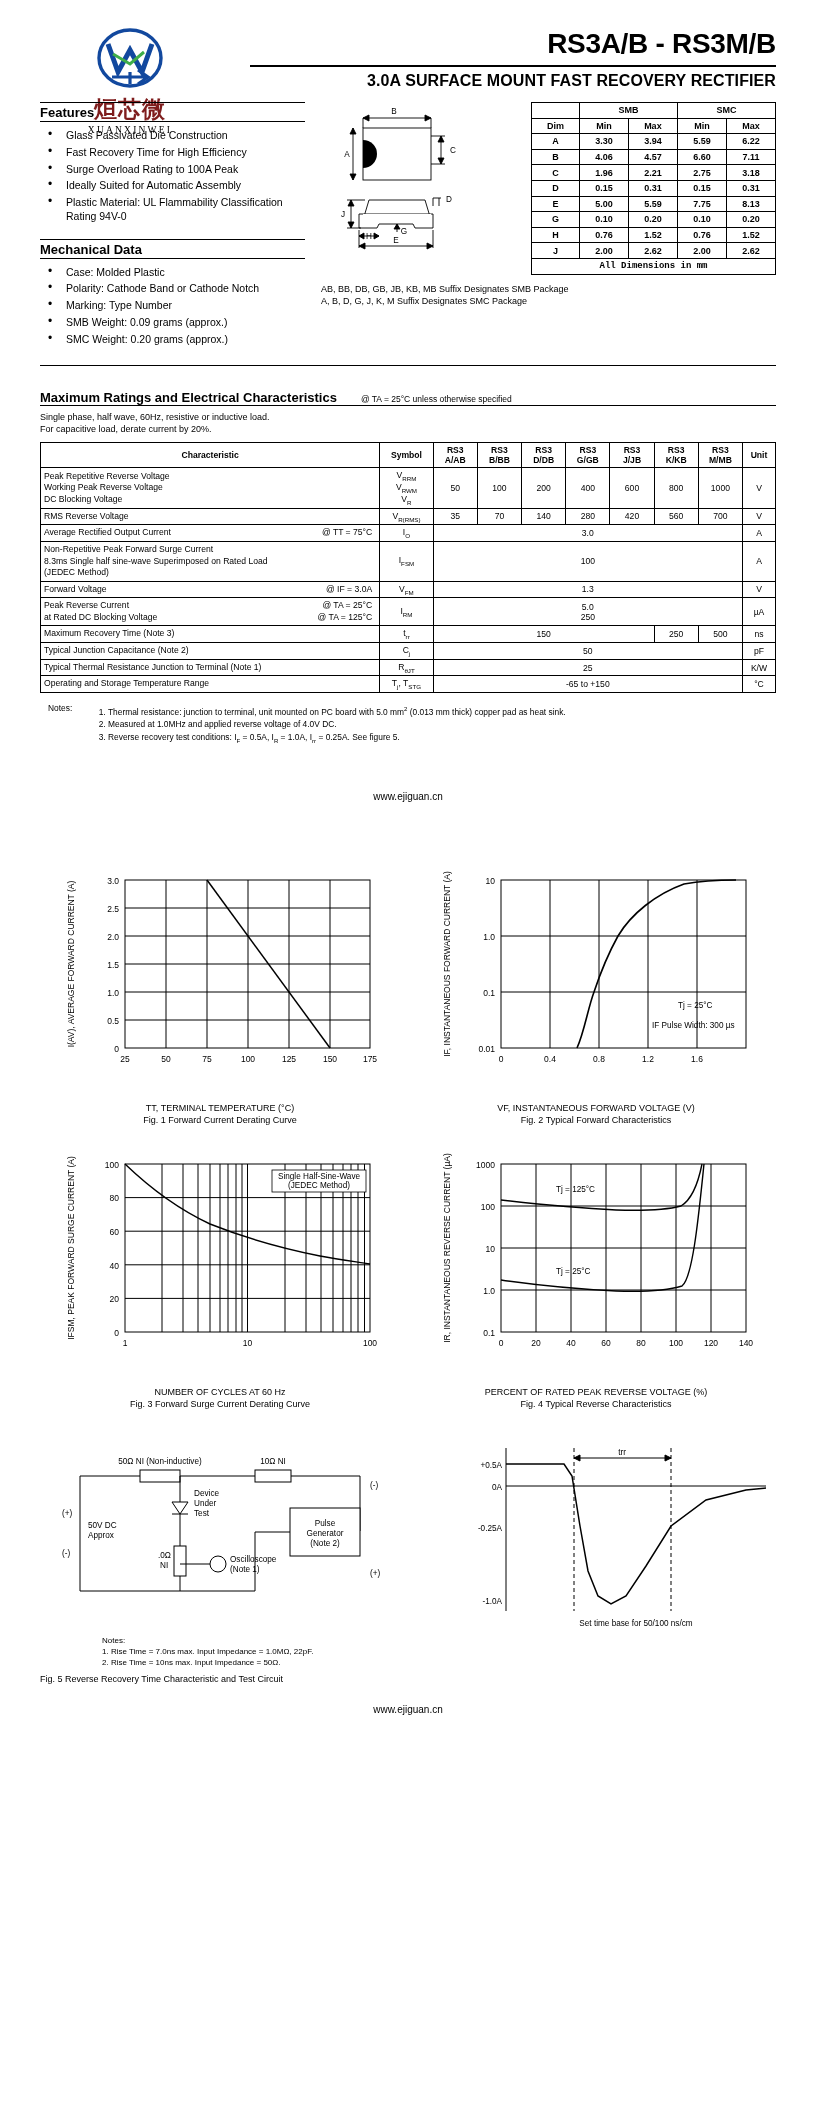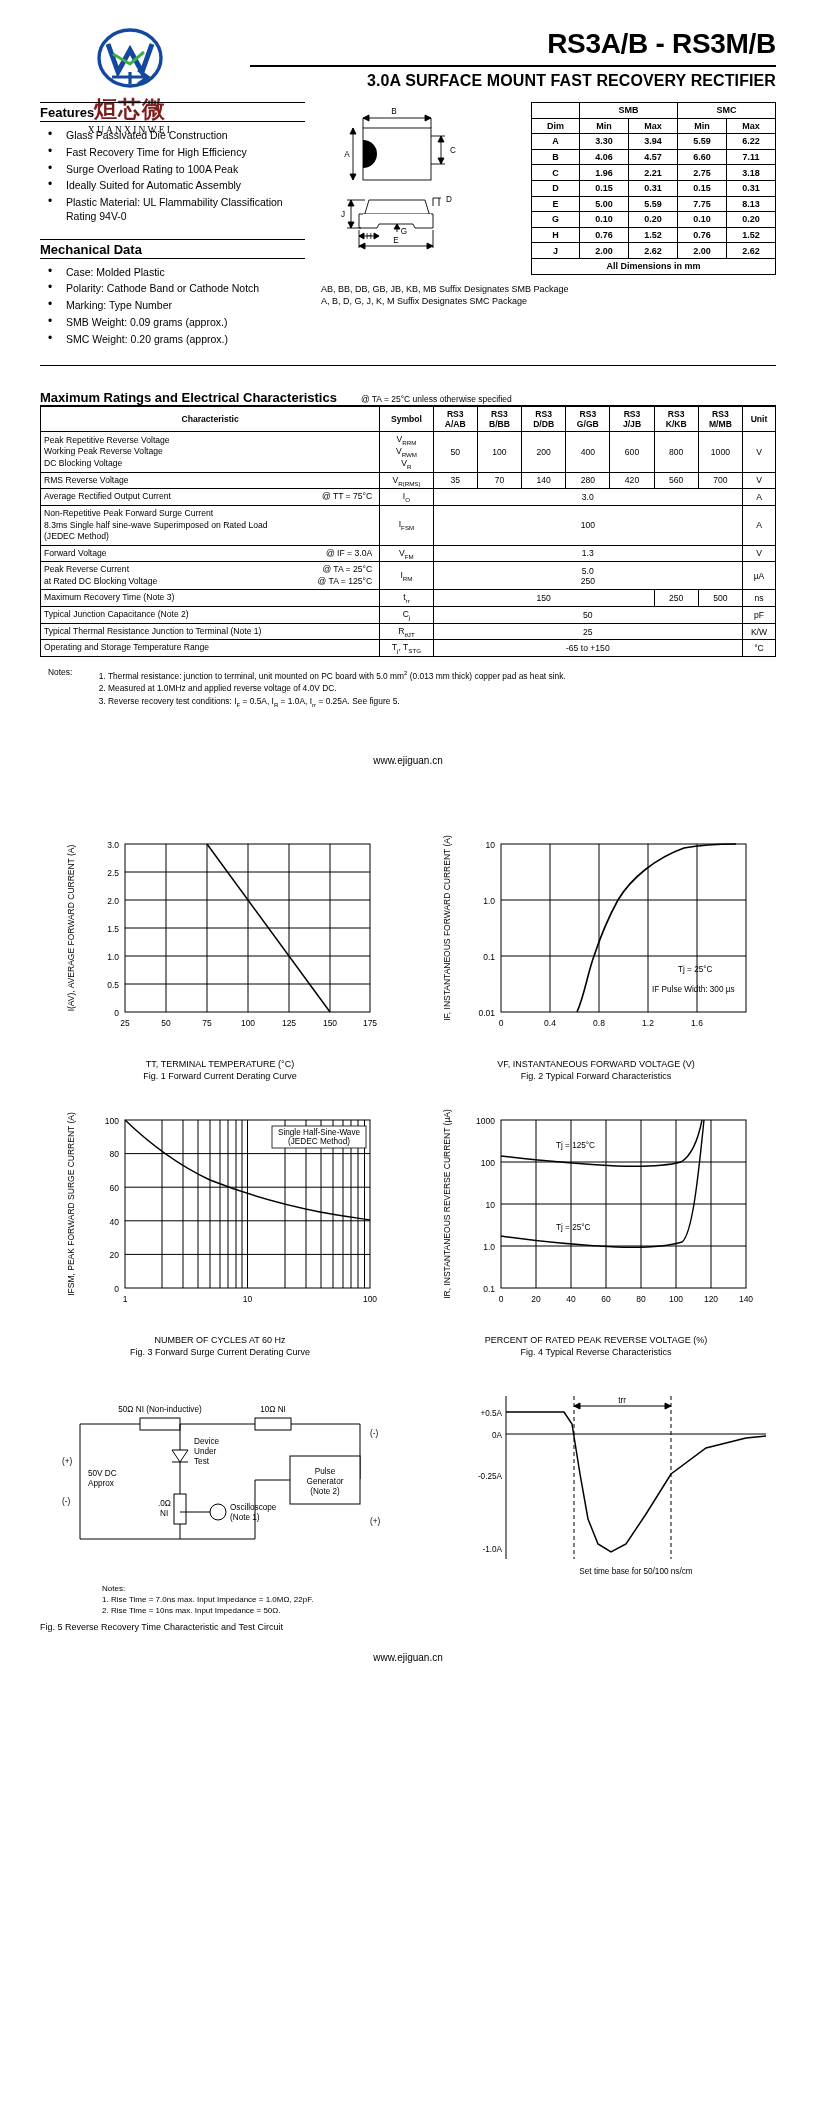--- a/index.html
+++ b/index.html
@@ -35,21 +35,21 @@
   ul.feat { list-style:none; margin: 7px 0 0 0; padding:0; }
   ul.feat li { position:relative; padding-left: 26px; font-size:10.5px; line-height:13.6px; margin-bottom:3.2px; }
   ul.feat li:before { content:"\2022"; position:absolute; left:8px; top:-1px; font-size:12px; }
 
   
   .pkg-area { display:flex; gap:10px; }
   .drawing { width: 200px; }
   .dimtable { border-collapse: collapse; font-size:9px; width: 245px; border:1.4px solid #000; }
   .dimtable td, .dimtable th { border:0.8px solid #000; text-align:center; padding:2.3px 2px; font-weight:bold; }
   .dimtable .blank { border-left:none; border-top:none; }
-  .alldim { font-size:9px; font-weight:bold; padding:3px; }
+  .alldim { font-size:9px; font-weight:bold; padding:3px;font-family:Liberation Mono, monospace; }
 
   .suffix-note { font-size:9px; line-height:12px; margin-top:8px; }
 
   
   .mr-head { display:flex; align-items:baseline; margin-top: 22px; }
   .mr-title { font-size:13px; font-weight:bold; }
   .mr-cond { font-size:8.5px; margin-left:24px; }
   .mr-sub { font-size:9px; line-height:11.5px; margin:6px 0 7px 0; }
 
   table.ratings { border-collapse: collapse; width:100%; border:1.5px solid #000; font-size:8.6px; }
@@ -67,21 +67,21 @@
   .notes ol { margin:0; padding-left:16px; }
   .notes ol li { line-height:12.4px; }
 
   .weburl { text-align:center; font-size:10px; margin-top:44px; }
   .weburl2 { text-align:center; font-size:10px; margin-top:20px; padding-bottom:18px; }
 
   
   .charts { margin-top: 66px; }
   .chart-row { display:flex; justify-content:space-between; margin-bottom: 26px; }
   .chart-cell { width: 360px; }
-  .chart-cap { text-align:center; font-size:9px; line-height:12px; margin-top:11px; }
+  .chart-cap { text-align:center; font-size:9px; line-height:12px; margin-top:19px; }
   .chart-cap .xlab { display:block; }
   svg { display:block; }
   .ax { font-size:8.5px; font-family:"Liberation Sans", sans-serif; }
   .axt { font-size:8.2px; font-family:"Liberation Sans", sans-serif; }
 
   .fig5cap { text-align:left; font-size:9px; margin-top:6px; }
   .circ-notes { font-size:8px; line-height:11px; margin-top:4px; padding-left:62px; }
 </style>
 </head>
 <body>
@@ -280,20 +280,24 @@
         <div>A, B, D, G, J, K, M Suffix Designates SMC Package</div>
       </div>
     </div>
   </div>
 
   <div style="margin-top:16px;">
     <div class="sec-rule-top" style="height:3px;"></div>
     <div class="mr-head sec-rule-bot">
       <span class="mr-title">Maximum Ratings and Electrical Characteristics</span>
       <span class="mr-cond">@ TA = 25°C unless otherwise specified</span>
+    </div>
+    <div class="mr-sub">
+      <div>Single phase, half wave, 60Hz, resistive or inductive load.</div>
+      <div>For capacitive load, derate current by 20%.</div>
     </div>
 
     <table class="ratings">
       <tbody>
           <tr>
         <th style="width:330px;">Characteristic</th>
         <th style="width:52px;">Symbol</th>
         <th style="width:43px;"><span>RS3</span><br><span>A/AB</span></th>
         <th style="width:43px;"><span>RS3</span><br><span>B/BB</span></th>
         <th style="width:43px;"><span>RS3</span><br><span>D/DB</span></th>

